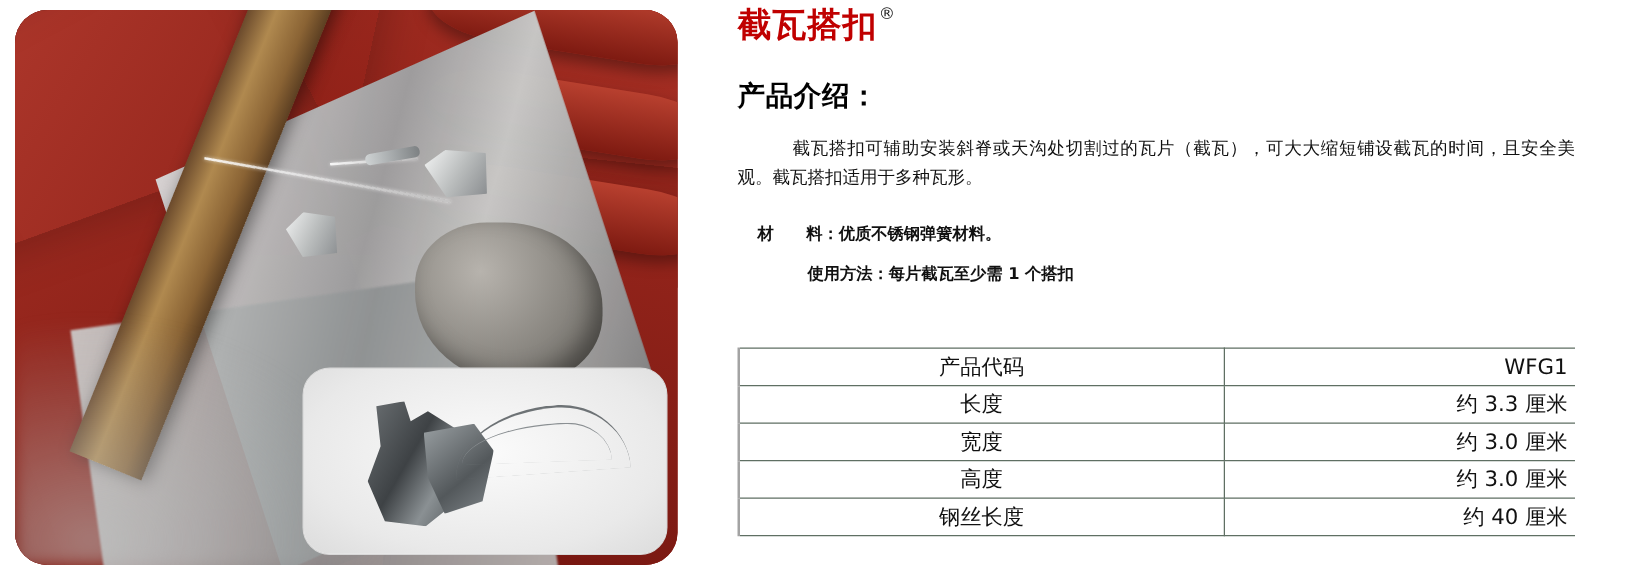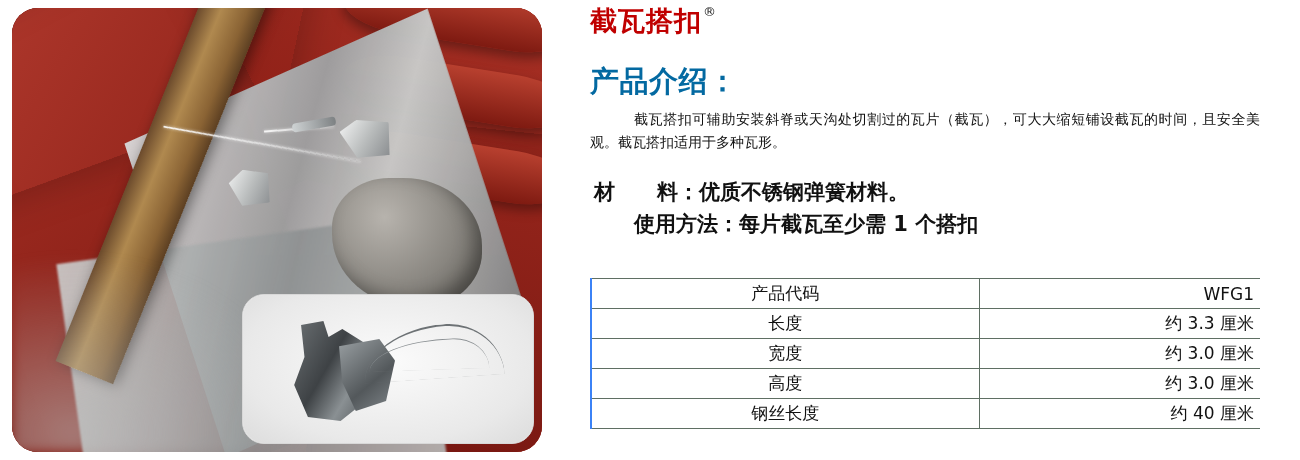--- a/index.html
+++ b/index.html
@@ -215,41 +215,41 @@
     font-family: "DejaVu Sans", "Liberation Sans", sans-serif;
     font-size: 13px;
     color: #1a1a1a;
     margin-left: 1px;
     margin-top: -2px;
   }
   .section-head {
     position: absolute;
     left: 0; top: 62px;
     font-family: "DejaVu Sans", "Liberation Sans", sans-serif;
-    font-size: 29px;
+    font-size: 22px;
     font-weight: bold;
-    color: #0369a1;
+    color: #000000;
     letter-spacing: 0.5px;
   }
   .para {
     position: absolute;
     left: 0; top: 108px;
     width: 670px;
     font-family: "DejaVu Sans", "Liberation Sans", sans-serif;
     font-size: 14px;
     color: #111111;
     line-height: 1.62;
     text-indent: 44px;
     text-align: justify;
   }
   .kv {
     position: absolute;
-    left: 4px;
-    font-family: "DejaVu Sans", "Liberation Sans", sans-serif;
-    font-size: 21px;
+    left: 16px;
+    font-family: "DejaVu Sans", "Liberation Sans", sans-serif;
+    font-size: 13px;
     color: #111111;
     display: flex;
     align-items: baseline;
     white-space: nowrap;
   }
   .kv.row1 { top: 178px; }
   .kv.row2 { top: 210px; margin-left: 40px; }
   .kv .k {
     font-weight: bold;
     display: inline-block;
@@ -272,21 +272,21 @@
   }
   .spec-table td {
     border-top: 1px solid #5f6f63;
     border-bottom: 1px solid #5f6f63;
     height: 27px;
     text-align: center;
     padding: 1px 6px;
   }
   .spec-table td.label {
     width: 58%;
-    border-left: 2px solid #3b82f6;
+    border-left: 2px solid #a3a3a3;
     border-right: 1px solid #5f6f63;
   }
   .spec-table td.value {
     width: 42%;
     border-right: 0;
     text-align: right;
   }
   .spec-table tr:first-child td { border-top: 1px solid #5f6f63; }
 </style>
 </head>

